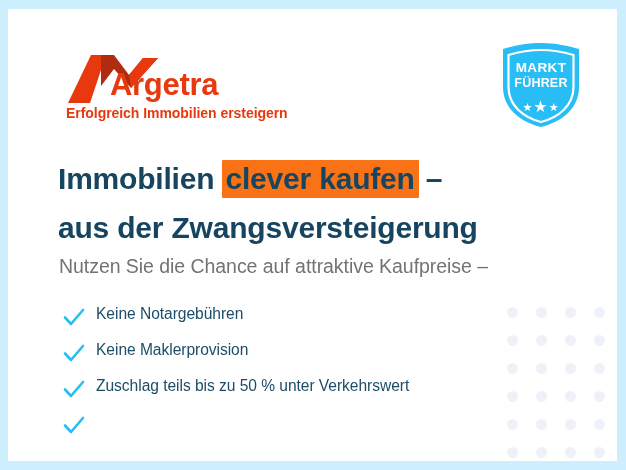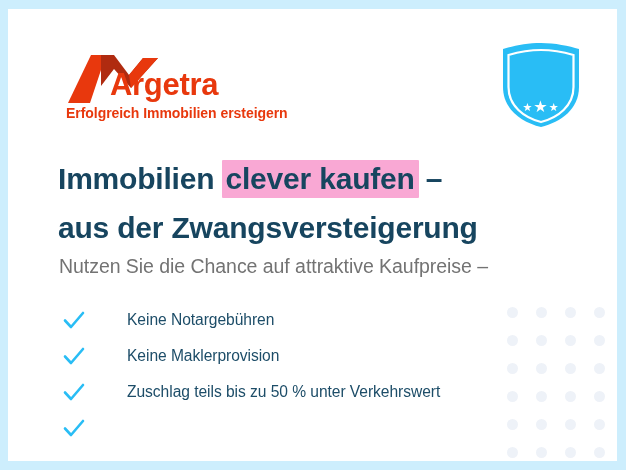--- a/index.html
+++ b/index.html
@@ -134,21 +134,21 @@
     left: 50px;
     top: 132px;
     width: 520px;
     font-size: 30px;
     font-weight: bold;
     color: #17455f;
     line-height: 1.22;
     letter-spacing: -0.2px;
   }
   #headline .hl {
-    background: #f9a8d4;
+    background: #f97316;
     padding: 2px 4px 3px 4px;
     margin: 0 -1px;
     border-radius: 1px;
   }
   #headline .line2 { display: block; margin-top: 12px; }
 
   
   #subtitle {
     position: absolute;
     left: 51px;
@@ -163,24 +163,22 @@
 
   
   #feature-list {
     position: absolute;
     left: 54px;
     top: 296px;
     width: 460px;
   }
   .feature-item {
     display: flex;
-    align-items: center;
     height: 30px;
     margin-bottom: 6px;
-    gap: 31px;
   }
   .feature-check {
     flex: 0 0 auto;
     width: 24px;
     height: 24px;
     margin-right: 10px;
     display: block;
   }
   .feature-label {
     font-size: 15.6px;
@@ -249,20 +247,24 @@
       </svg>
       <div id="logo-wordmark">Argetra</div>
       <div id="logo-tagline">Erfolgreich Immobilien ersteigern</div>
     </div>
 
     <div id="badge">
       <svg width="92" height="92" viewBox="0 0 92 92">
         <path d="M46 4 C60 4 74 7 84 10 L84 48 C84 70 66 83 46 88 C26 83 8 70 8 48 L8 10 C18 7 32 4 46 4 Z" fill="#29bdf5"></path>
         <path d="M46 11 C58 11 70 13.5 78.5 16 L78.5 48 C78.5 67 63 78.5 46 83 C29 78.5 13.5 67 13.5 48 L13.5 16 C22 13.5 34 11 46 11 Z" fill="none" stroke="#ffffff" stroke-width="2.2"></path>
       </svg>
+      <div id="badge-text">
+        <span>MARKT</span><br>
+        <span class="l2">FÜHRER</span>
+      </div>
       <div id="badge-stars">
         <span>★</span><span class="star-big">★</span><span>★</span>
       </div>
     </div>
 
     <h1 id="headline">
       <span>Immobilien </span><span class="hl">clever kaufen</span><span> –</span>
       <span class="line2">aus der Zwangsversteigerung</span>
     </h1>
 

